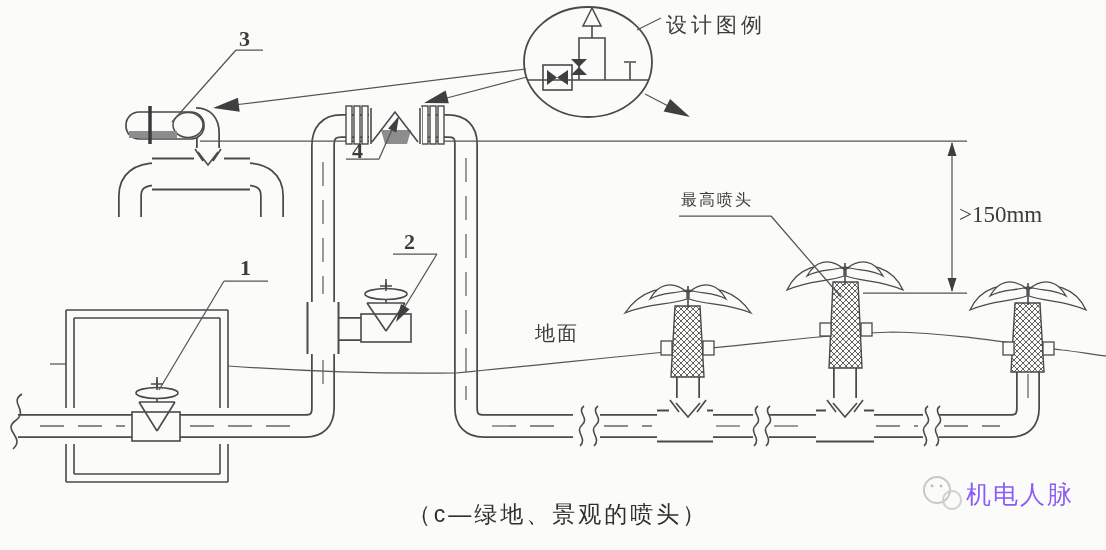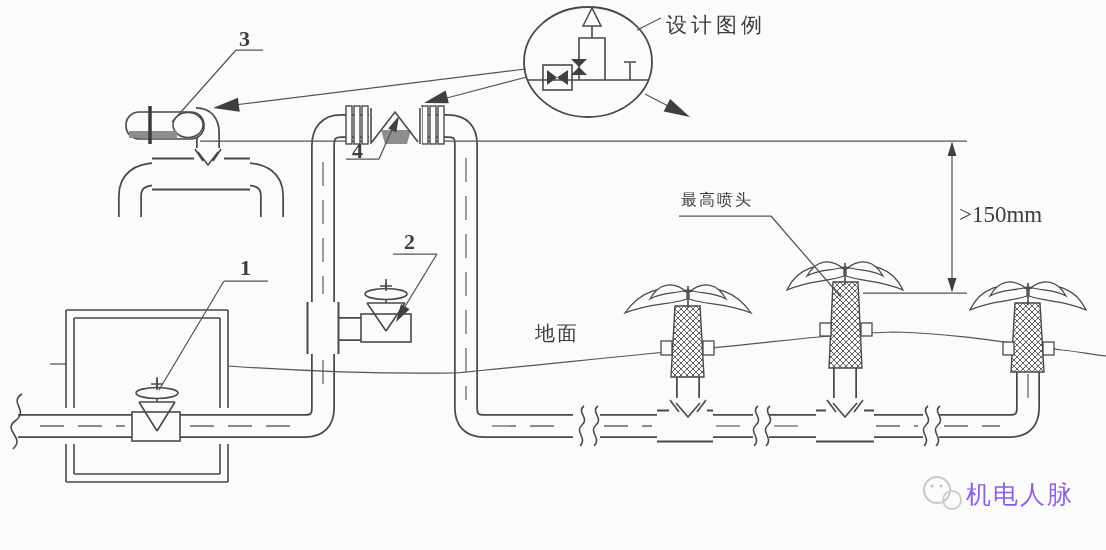--- a/index.html
+++ b/index.html
@@ -251,15 +251,16 @@
   <div class="txt num" style="left:239px;top:26px;">3</div>
   <div class="txt num" style="left:240px;top:255px;">1</div>
   <div class="txt num" style="left:404px;top:229px;">2</div>
   <div class="txt num" style="left:352px;top:138px;">4</div>
 
   <div class="txt cjk" style="left:666px;top:11px;font-size:21px;letter-spacing:4px;">设计图例</div>
   <div class="txt cjk" style="left:681px;top:190px;font-size:16px;">最高喷头</div>
   <div class="txt cjk" style="left:517px;top:320px;margin-left:18px;">地面</div>
   <div class="txt dim" style="left:959px;top:202px;">&gt;150mm</div>
 
+  <div class="txt cap" style="left:403px;top:499px;width:310px;text-align:center;">（c—绿地、景观的喷头）</div>
   <div class="txt wm" style="left:966px;top:478px;">机电人脉</div>
 
 </div>
 
 </body></html>

